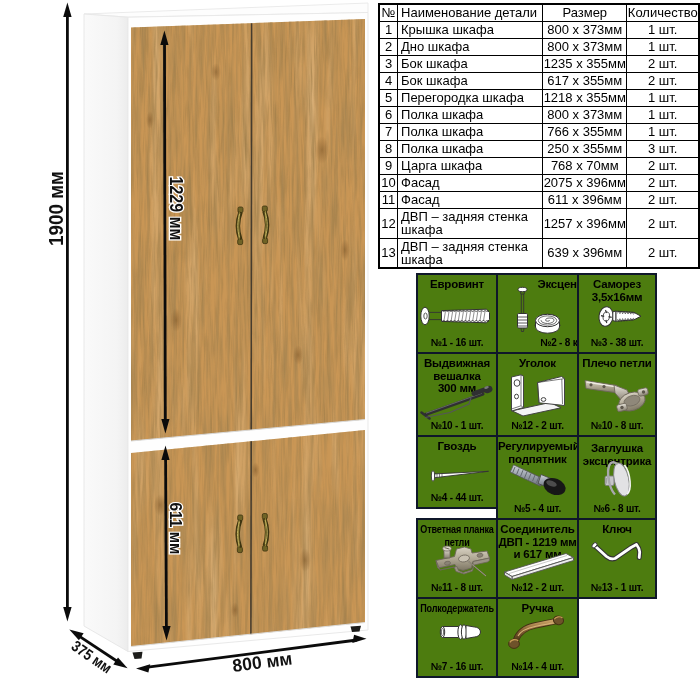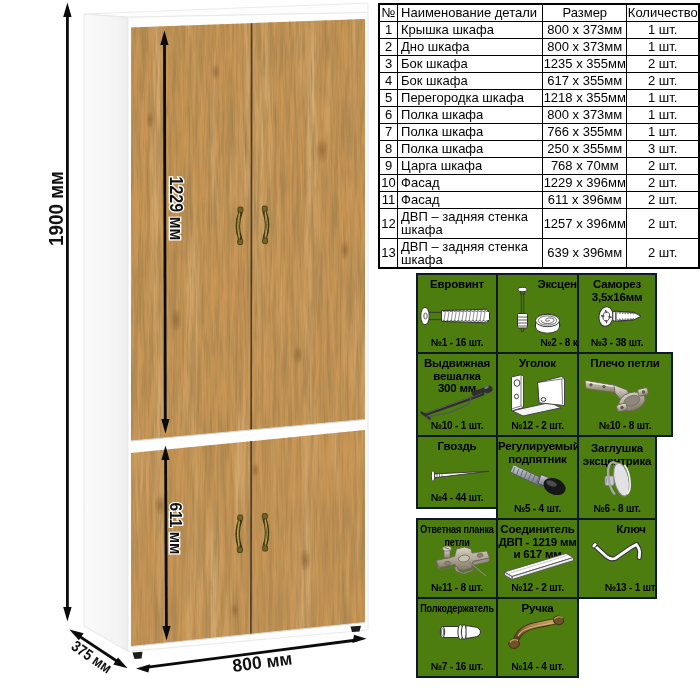--- a/index.html
+++ b/index.html
@@ -217,21 +217,21 @@
         </tr>
 <tr>
           <td class="n">9</td>
           <td>Царга шкафа</td>
           <td class="c">768 х 70мм</td>
           <td class="c">2 шт.</td>
         </tr>
 <tr>
           <td class="n">10</td>
           <td>Фасад</td>
-          <td class="c">1229 х 396мм</td>
+          <td class="c">2075 х 396мм</td>
           <td class="c">2 шт.</td>
         </tr>
 <tr>
           <td class="n">11</td>
           <td>Фасад</td>
           <td class="c">611 х 396мм</td>
           <td class="c">2 шт.</td>
         </tr>
 <tr class="d">
           <td class="n">12</td>
@@ -262,21 +262,21 @@
         <div class="hwn" style="bottom: 4px;">№3 - 38 шт.</div>
       </div>
       <div class="hwc" style="left: 416px; top: 352px; width: 82px; height: 85px;">
         <div class="hwt" style="top: 3px;">Выдвижная<br>вешалка<br>300 мм</div>
         <div class="hwn" style="bottom: 4px;">№10 - 1 шт.</div>
       </div>
       <div class="hwc" style="left: 496px; top: 352px; width: 83px; height: 85px;">
         <div class="hwt" style="top: 3px;">Уголок</div>
         <div class="hwn" style="bottom: 4px;">№12 - 2 шт.</div>
       </div>
-      <div class="hwc" style="left: 577px; top: 352px; width: 96px; height: 85px;">
+      <div class="hwc" style="left: 577px; top: 352px; width: 80px; height: 85px;">
         <div class="hwt" style="top: 3px;">Плечо петли</div>
         <div class="hwn" style="bottom: 4px;">№10 - 8 шт.</div>
       </div>
       <div class="hwc" style="left: 416px; top: 435px; width: 82px; height: 74px;">
         <div class="hwt" style="top: 3px;">Гвоздь</div>
         <div class="hwn" style="bottom: 4px;">№4 - 44 шт.</div>
       </div>
       <div class="hwc" style="left: 496px; top: 435px; width: 83px; height: 85px;">
         <div class="hwt" style="top: 3px;">Регулируемый<br>подпятник</div>
         <div class="hwn" style="bottom: 4px;">№5 - 4 шт.</div>
@@ -286,21 +286,21 @@
         <div class="hwn" style="bottom: 4px;">№6 - 8 шт.</div>
       </div>
       <div class="hwc" style="left: 416px; top: 518px; width: 82px; height: 81px;">
         <div class="hwt s" style="top: 3px;">Ответная планка<br>петли</div>
         <div class="hwn" style="bottom: 4px;">№11 - 8 шт.</div>
       </div>
       <div class="hwc" style="left: 496px; top: 518px; width: 83px; height: 81px;">
         <div class="hwt" style="top: 3px;">Соединитель<br>ДВП - 1219 мм<br>и 617 мм</div>
         <div class="hwn" style="bottom: 4px;">№12 - 2 шт.</div>
       </div>
-      <div class="hwc" style="left: 577px; top: 518px; width: 80px; height: 81px; padding-left: 14px;">
+      <div class="hwc" style="left: 577px; top: 518px; width: 80px; height: 81px;">
         <div class="hwt" style="top: 3px;">Ключ</div>
         <div class="hwn" style="bottom: 4px;">№13 - 1 шт.</div>
       </div>
       <div class="hwc" style="left: 416px; top: 597px; width: 82px; height: 81px;">
         <div class="hwt s" style="top: 3px;">Полкодержатель</div>
         <div class="hwn" style="bottom: 4px;">№7 - 16 шт.</div>
       </div>
       <div class="hwc" style="left: 496px; top: 597px; width: 83px; height: 81px;">
         <div class="hwt" style="top: 3px;">Ручка</div>
         <div class="hwn" style="bottom: 4px;">№14 - 4 шт.</div>

